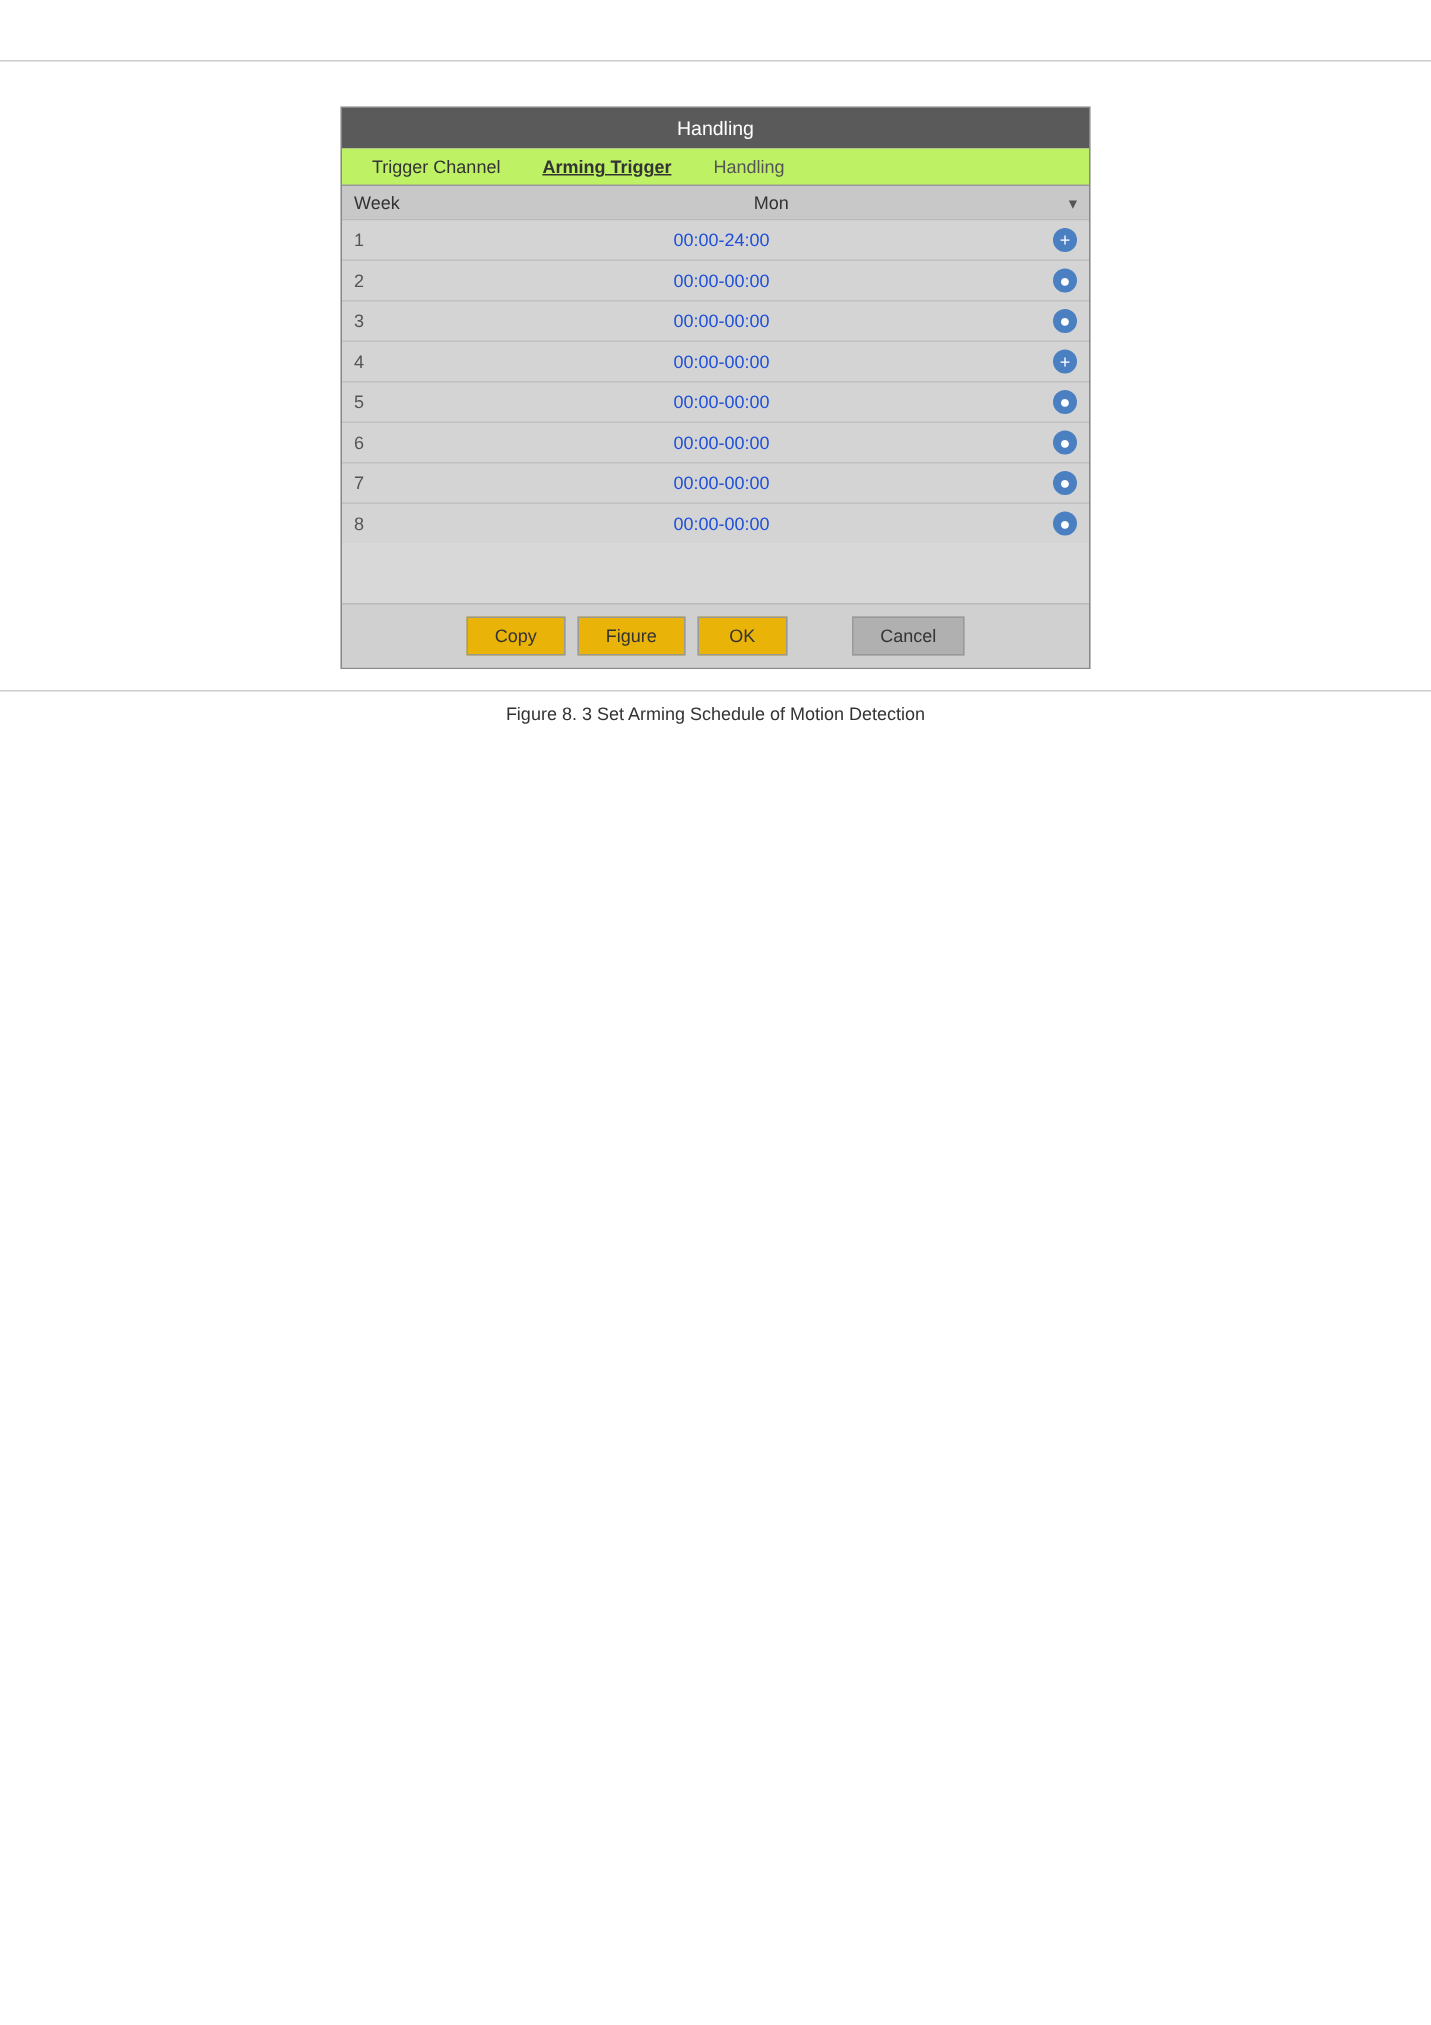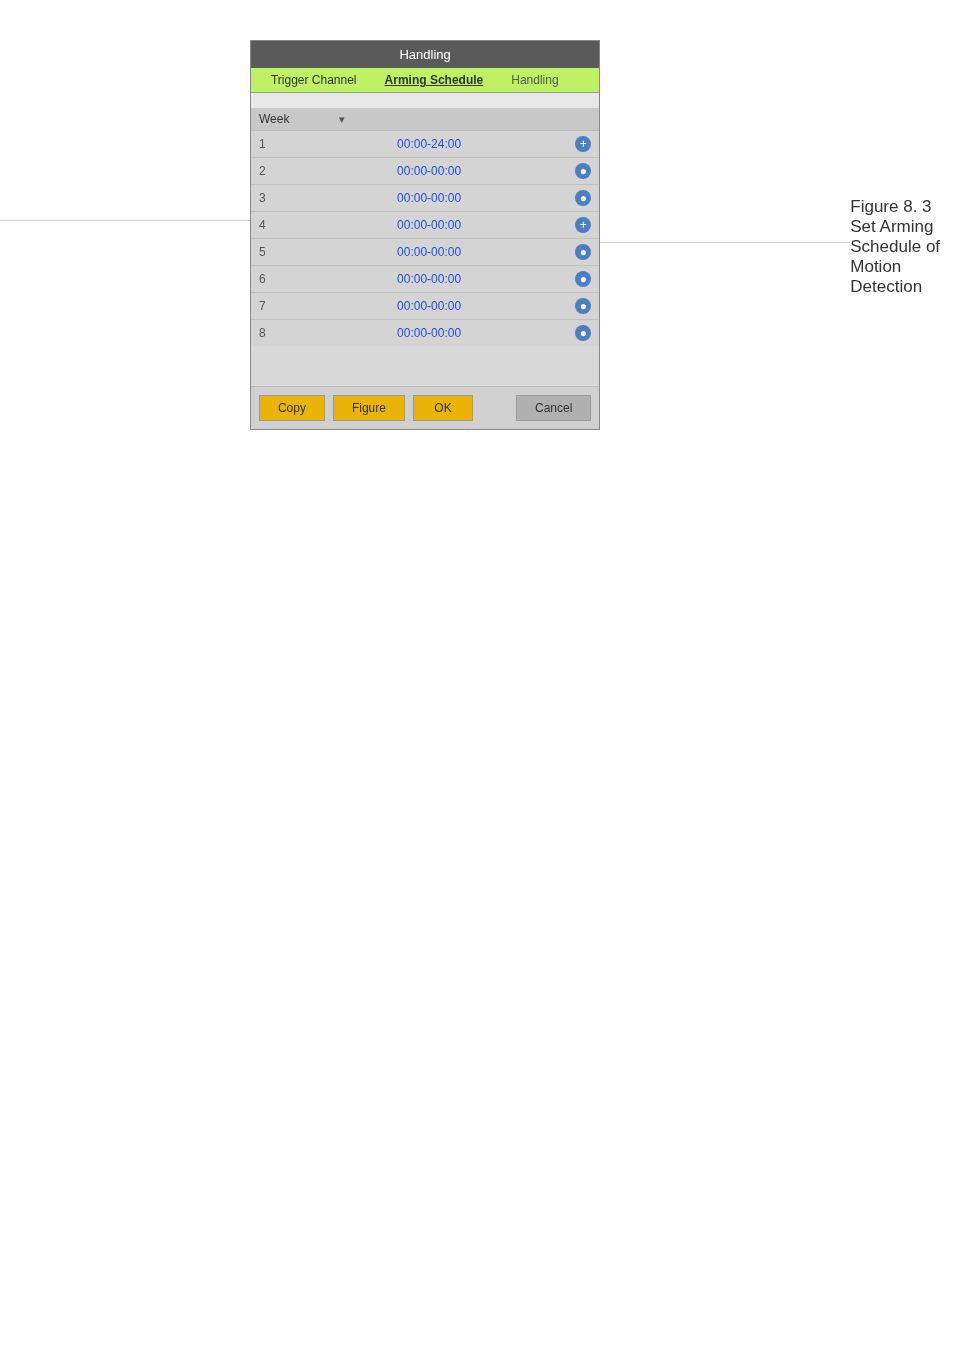--- a/index.html
+++ b/index.html
@@ -17,21 +17,21 @@
       color: #333;
       display: flex;
       flex-direction: column;
       align-items: center;
       padding-top: 40px;
     }
 
     .page-wrapper {
       width: 954px;
       display: flex;
-      flex-direction: row;
+      flex-direction: column;
       align-items: center;
     }
 
     .top-divider {
       width: 100%;
       border: none;
       border-top: 1px solid #ccc;
       margin-bottom: 30px;
     }
 
@@ -73,21 +73,20 @@
       font-weight: bold;
     }
 
     .dialog-tab:nth-child(3) {
       color: #555;
     }
 
     .dialog-body {
       background: #d8d8d8;
       padding: 0;
-      margin-top: 15px;
     }
 
     .week-row {
       display: flex;
       align-items: center;
       background: #c8c8c8;
       padding: 4px 8px;
       border-bottom: 1px solid #bbb;
     }
 
@@ -195,48 +194,49 @@
     }
 
     .bottom-divider {
       width: 100%;
       border: none;
       border-top: 1px solid #ccc;
       margin-top: 14px;
     }
 
     .figure-caption {
-      font-size: 17px;
+      font-size: 12px;
       color: #333;
       text-align: left;
-      margin-top: 24px;
+      margin-top: 8px;
     }
   </style>
 </head>
 <body>
 
 <div class="page-wrapper">
   <hr class="top-divider">
 
   <div class="dialog-container">
 
     <div class="dialog-title-bar">
       <span>Handling</span>
     </div>
 
     <div class="dialog-tabs">
       <span class="dialog-tab">Trigger Channel</span>
-      <span class="dialog-tab active">Arming Schedule</span>
+      <span class="dialog-tab active">Arming Trigger</span>
       <span class="dialog-tab">Handling</span>
     </div>
 
     <div class="dialog-body">
 
       <div class="week-row">
         <span class="week-label">Week</span>
+        <span class="week-value">Mon</span>
         <span class="week-dropdown">▾</span>
       </div>
 
       <table class="schedule-table">
         <tbody>
 
           <tr>
             <td class="row-num">1</td>
             <td class="time-range">00:00-24:00</td>
             <td class="action-btn">

